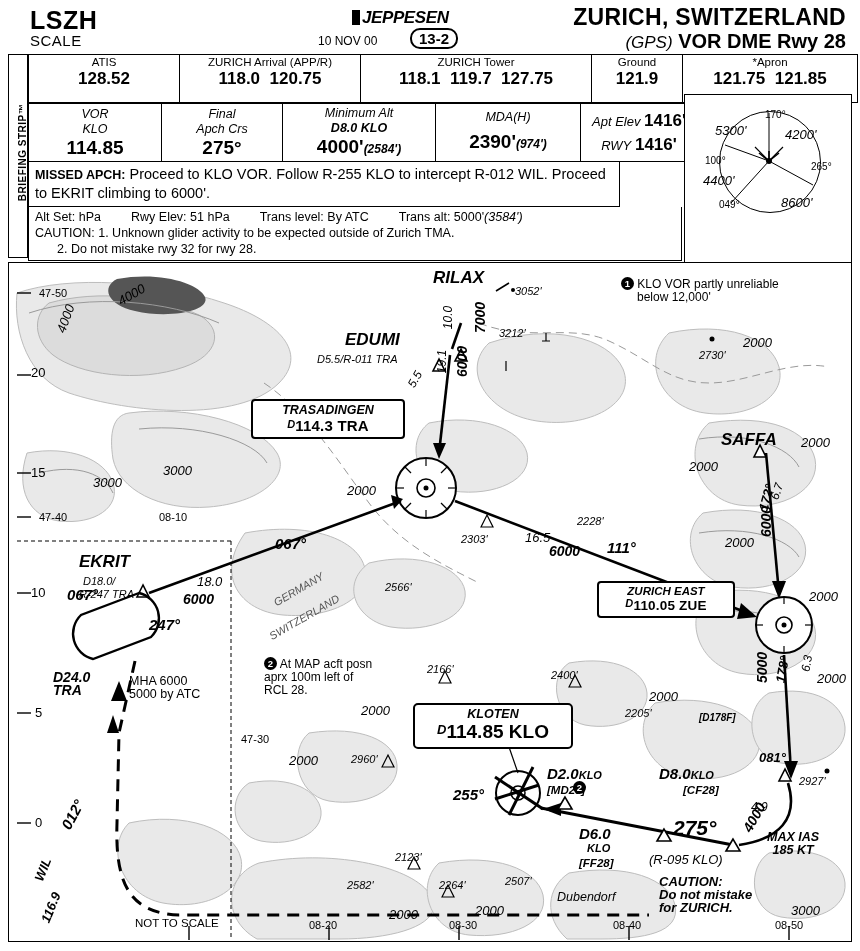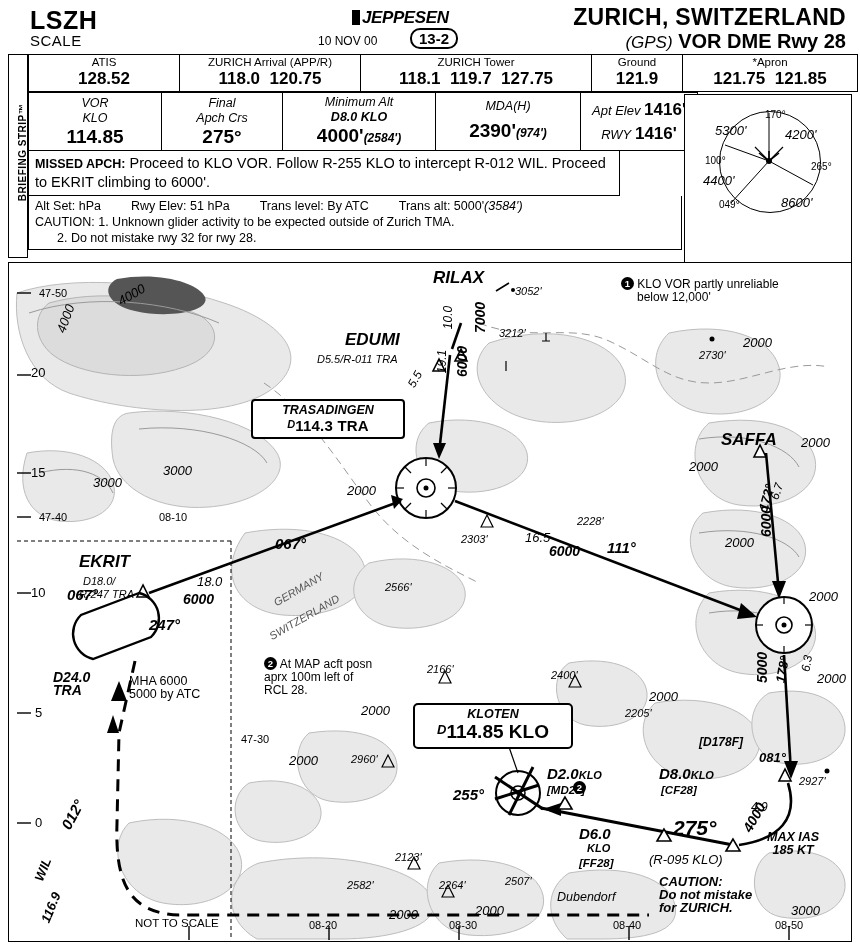--- a/index.html
+++ b/index.html
@@ -20,21 +20,21 @@
 
   
   .strip{position:absolute;left:8px;top:54px;width:844px;}
   .sidetab{position:absolute;left:0;top:0;width:20px;height:204px;border:1.5px solid #000;box-sizing:border-box;}
   .sidetab span{display:block;transform:rotate(-90deg);white-space:nowrap;font-size:10px;font-weight:bold;letter-spacing:.5px;
      position:absolute;left:-62px;top:92px;width:150px;text-align:center;}
   .rows{position:absolute;left:20px;top:0;width:824px;}
   table.freq{border-collapse:collapse;width:824px;table-layout:fixed;}
   table.freq td{border:1.5px solid #000;text-align:center;vertical-align:middle;padding:0;}
   .lbl{font-size:11.5px;line-height:13px;padding-top:1px;}
-  .val{font-size:17px;font-weight:bold;line-height:19px;padding-bottom:3px;}
+  .val{font-size:17px;font-weight:bold;line-height:19px;padding-bottom:14px;}
   table.navtab{border-collapse:collapse;width:824px;table-layout:fixed;}
   table.navtab td{border:1.5px solid #000;text-align:center;vertical-align:middle;}
   .n-lbl{font-size:12.5px;font-style:italic;line-height:15px;}
   .n-val{font-size:19px;font-weight:bold;line-height:22px;}
   .n-val .paren{font-size:12px;font-style:italic;font-weight:bold;}
 
   .missed{border:1.5px solid #000;border-top:none;width:824px;box-sizing:border-box;padding:3px 6px 4px 6px;font-size:14.5px;line-height:18px;}
   .missed b{font-size:12.5px;}
   .notes{border:1.5px solid #000;border-top:none;width:824px;box-sizing:border-box;padding:2px 6px 3px 6px;font-size:12.5px;line-height:16px;}
   .notes .ln1{display:flex;gap:30px;}
@@ -369,20 +369,24 @@
     <div class="mlabel it" style="left:308px;top:90px;font-size:11px">D5.5/R-011 TRA</div>
     <div class="mlabel it bld" style="left:70px;top:292px;font-size:17px">EKRIT</div>
     <div class="mlabel it" style="left:74px;top:312px;font-size:11px">D18.0/</div>
     <div class="mlabel it" style="left:70px;top:325px;font-size:11px">R-247 TRA</div>
     <div class="mlabel it bld" style="left:712px;top:170px;font-size:17px">SAFFA</div>
 
     <div class="navbox" style="left:242px;top:136px;width:138px">
       <div style="font-size:12.5px;font-style:italic;font-weight:bold">TRASADINGEN</div>
       <div class="nm"><i>D</i><span>114.3 TRA</span></div>
     </div>
+    <div class="navbox" style="left:588px;top:318px;width:122px">
+      <div style="font-size:11.5px;font-style:italic;font-weight:bold">ZURICH EAST</div>
+      <div class="nm" style="font-size:13.5px"><i>D</i><span>110.05 ZUE</span></div>
+    </div>
     <div class="bignav" style="left:404px;top:440px;width:140px">
       <div style="font-size:12.5px;font-style:italic;font-weight:bold">KLOTEN</div>
       <div class="nm"><i>D</i><span>114.85 KLO</span></div>
       <div class="dash"></div>
     </div>
 
     <div class="mlabel it bld" style="left:44px;top:408px;font-size:14px">
       <span>D24.0</span><br><span>TRA</span>
     </div>
     <div class="mlabel" style="left:120px;top:412px;font-size:12.5px">
@@ -393,23 +397,23 @@
       <span>D2.0</span><span style="font-size:11px">KLO</span><br>
       <span style="font-size:11.5px">[MD28]</span>
     </div>
     <div class="mlabel it bld" style="left:570px;top:564px;font-size:15px">
       <span>D6.0</span><br>
       <span style="font-size:11px;margin-left:8px">KLO</span><br>
       <span style="font-size:11.5px">[FF28]</span>
     </div>
     <div class="mlabel it bld" style="left:650px;top:504px;font-size:15px">
       <span>D8.0</span><span style="font-size:11px">KLO</span><br>
-      <span style="font-size:11.5px;margin-left:2px">[CF28]</span>
-    </div>
-    <div class="mlabel it bld" style="left:690px;top:473px;font-size:12px">[D178F]</div>
+      <span style="font-size:11.5px;margin-left:24px">[CF28]</span>
+    </div>
+    <div class="mlabel it bld" style="left:690px;top:448px;font-size:10px">[D178F]</div>
 
     <div class="mlabel" style="left:564px;top:518px"><span class="bullet">2</span></div>
 
     <div class="mlabel it bld" style="left:266px;top:274px;font-size:15px">067°</div>
     <div class="mlabel it bld" style="left:598px;top:278px;font-size:15px">111°</div>
     <div class="mlabel it bld" style="left:140px;top:355px;font-size:15px">247°</div>
     <div class="mlabel it bld" style="left:58px;top:325px;font-size:15px">067°</div>
     <div class="mlabel it bld" style="left:444px;top:525px;font-size:15px">255°</div>
     <div class="mlabel it bld" style="left:48px;top:545px;font-size:15px;transform:rotate(-62deg)">012°</div>
     <div class="mlabel it bld" style="left:744px;top:228px;font-size:13px;transform:rotate(-75deg)">172°</div>

